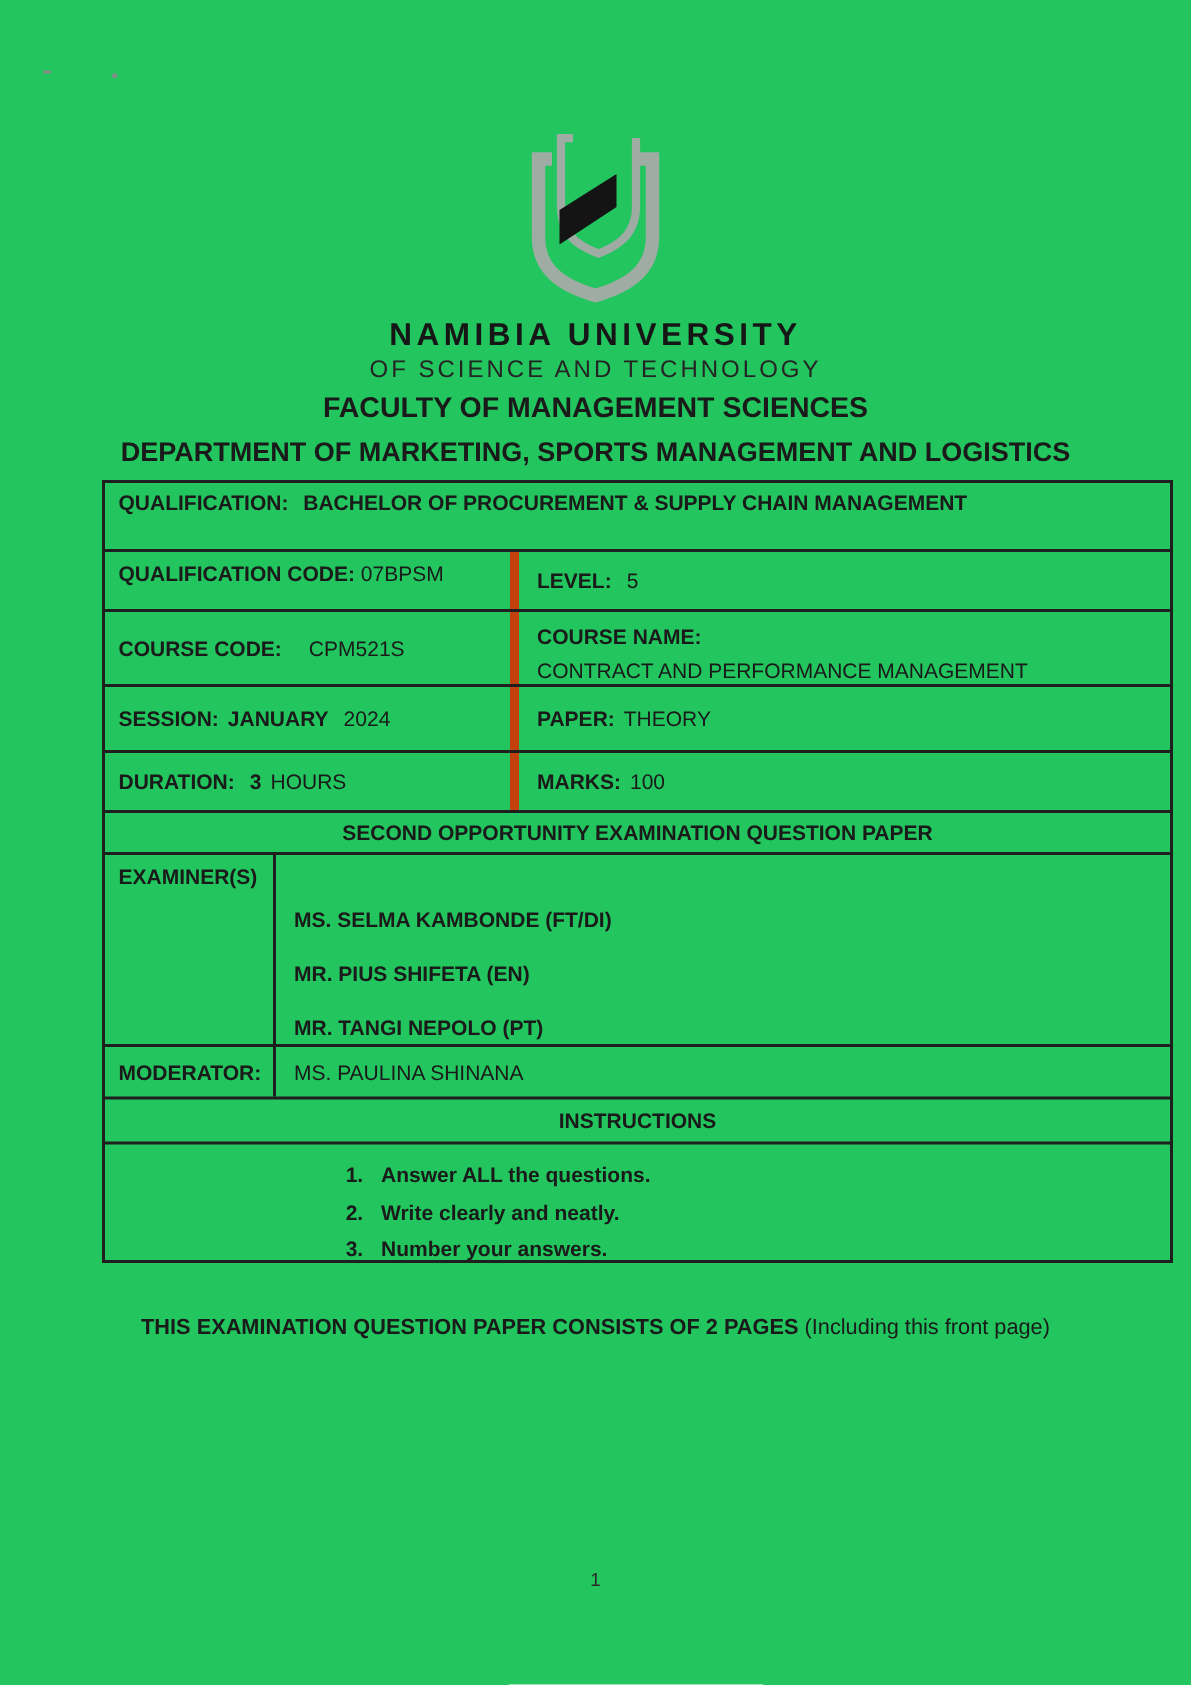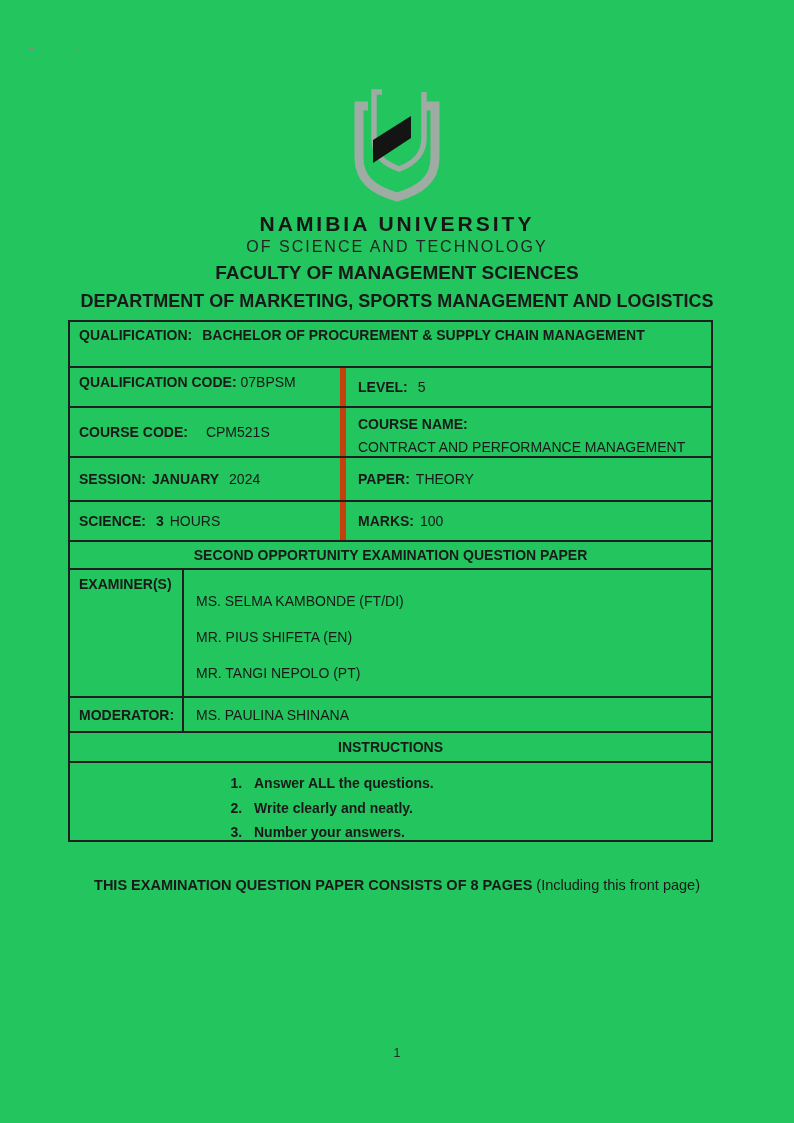--- a/index.html
+++ b/index.html
@@ -26,21 +26,21 @@
   .faculty {
     position:absolute; left:0; top:262px; width:794px; text-align:center;
     font-size:19px; font-weight:700;
   }
   .dept {
     position:absolute; left:0; top:291px; width:794px; text-align:center;
     font-size:18px; font-weight:700;
   }
 
   .tbl {
-    position:absolute; left:68px; top:320px; width:645px;
+    position:absolute; left:68px; top:320px; width:714px;
     border:2px solid #1f1f1f; font-size:14px;
   }
   .row { position:relative; border-top:2px solid #1f1f1f; display:flex; }
   .row:first-child { border-top:none; }
   .b { font-weight:700; }
   .cell { padding-left:9px; }
   .cell.right { padding-left:12px; }
   .lw1 { width:276px; border-right:6px solid #c2410c; flex:none; }
   .lw2 { width:114px; border-right:2px solid #1f1f1f; flex:none; }
   .grow { flex:1; }
@@ -56,21 +56,21 @@
   .r7 { height:128px; }
   .r8 { height:35px; }
   .r9 { height:30px; align-items:center; justify-content:center; text-align:center; font-weight:700; }
   .r10 { height:79px; display:block; padding-top:8px; }
 
   .gap-sm { margin-left:6px; }
   .gap-md { margin-left:10px; }
   .gap-lg { margin-left:18px; }
 
   .two-line { padding-top:5px; line-height:23px; }
-  .examiner-names { padding-top:13px; }
+  .examiner-names { padding-top:25px;font-weight:bold; }
   .examiner-names div { line-height:36px; }
   .instr-list { list-style:decimal; margin-left:176px; font-weight:700; }
   .instr-list li { line-height:24.5px; padding-left:8px; }
 
   .pages-note {
     position:absolute; left:0; top:877px; width:794px; text-align:center;
     font-size:14.5px;
   }
   .pagenum {
     position:absolute; left:0; top:1046px; width:794px; text-align:center;
@@ -134,21 +134,21 @@
         <span class="gap-md">2024</span>
       </div>
       <div class="cell right grow vcen">
         <span class="b">PAPER:</span>
         <span class="gap-sm">THEORY</span>
       </div>
     </div>
 
     <div class="row r5">
       <div class="cell lw1 vcen">
-        <span class="b">SCIENCE:</span>
+        <span class="b">DURATION:</span>
         <span class="b gap-md">3</span>
         <span class="gap-sm">HOURS</span>
       </div>
       <div class="cell right grow vcen">
         <span class="b">MARKS:</span>
         <span class="gap-sm">100</span>
       </div>
     </div>
 
     <div class="row r6">
@@ -177,19 +177,19 @@
       <ol class="instr-list">
         <li>Answer ALL the questions.</li>
         <li>Write clearly and neatly.</li>
         <li>Number your answers.</li>
       </ol>
     </div>
 
   </div>
 
   <div class="pages-note">
-    <span class="b">THIS EXAMINATION QUESTION PAPER CONSISTS OF 8 PAGES</span>
+    <span class="b">THIS EXAMINATION QUESTION PAPER CONSISTS OF 2 PAGES</span>
     <span>(Including this front page)</span>
   </div>
 
   <div class="pagenum">1</div>
 
 </div>
 
 </body></html>

